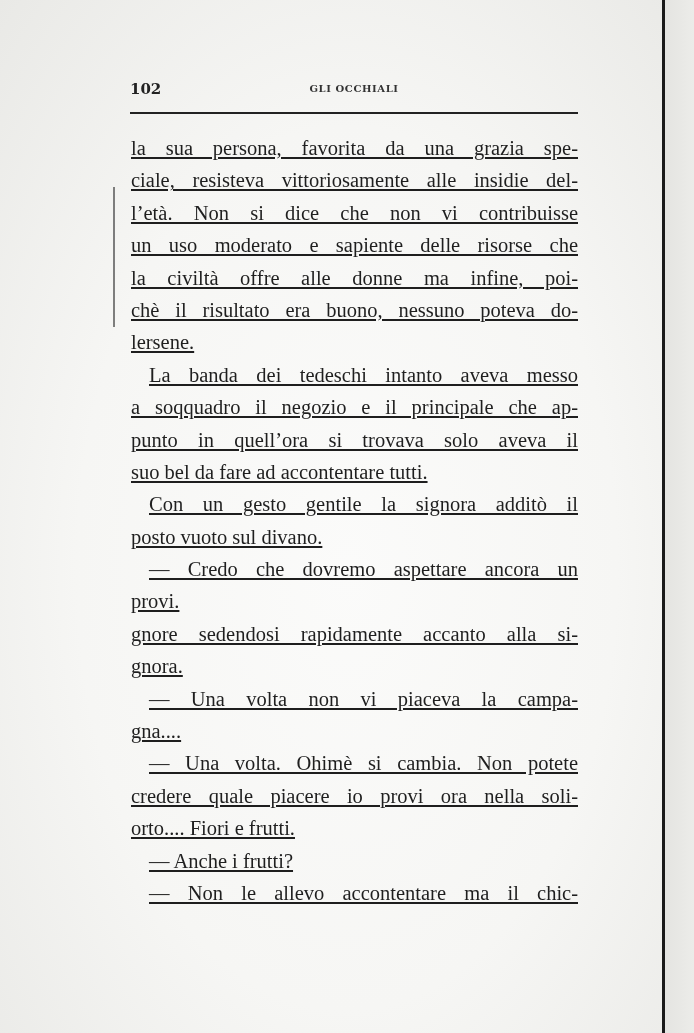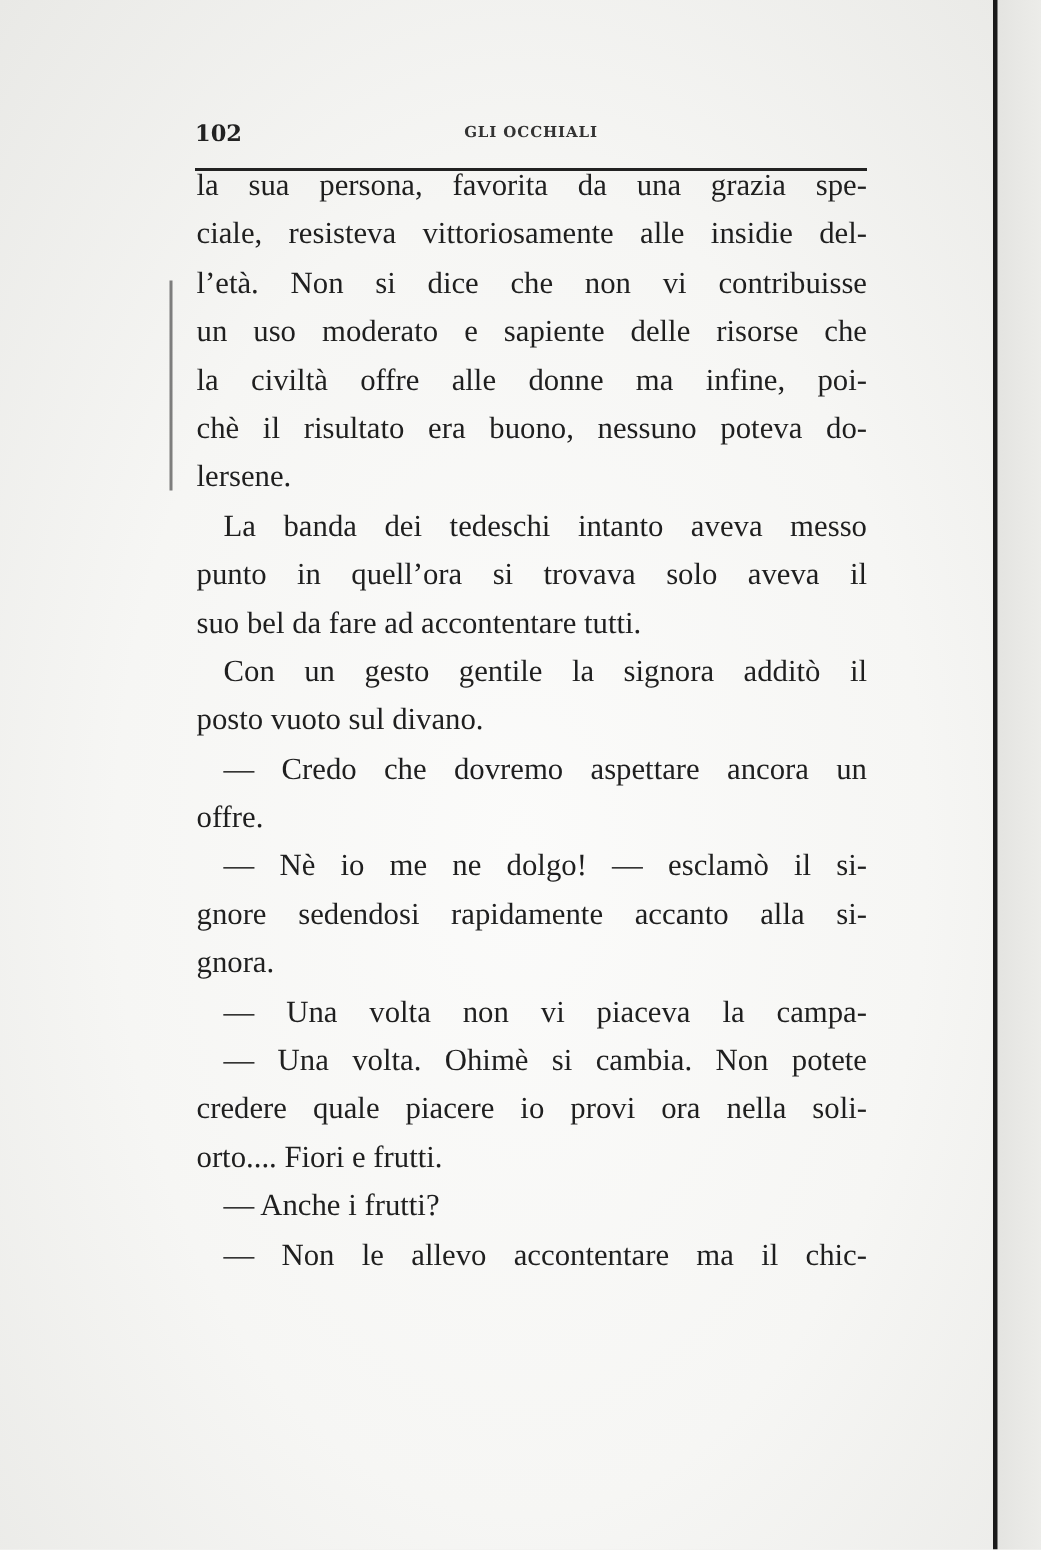--- a/index.html
+++ b/index.html
@@ -80,22 +80,23 @@
       position: absolute;
       left: 130px;
       top: 112px;
       width: 448px;
       height: 2px;
       background: #222;
     }
     .text-block {
       position: absolute;
       left: 131px;
-      top: 108px;
+      top: 132px;
       width: 447px;
+      text-decoration: underline;
     }
     .line {
       height: 32.4px;
       line-height: 32.4px;
       font-family: "Liberation Serif", serif;
       font-size: 20.5px;
       white-space: nowrap;
       color: #1f1f1f;
     }
     .line.justify {
@@ -122,29 +123,30 @@
 
   <div class="text-block" id="text-block">
       <div class="line justify">la sua persona, favorita da una grazia spe-</div>
       <div class="line justify">ciale, resisteva vittoriosamente alle insidie del-</div>
       <div class="line justify">l’età. Non si dice che non vi contribuisse</div>
       <div class="line justify">un uso moderato e sapiente delle risorse che</div>
       <div class="line justify">la civiltà offre alle donne ma infine, poi-</div>
       <div class="line justify">chè il risultato era buono, nessuno poteva do-</div>
       <div class="line">lersene.</div>
       <div class="line justify indent">La banda dei tedeschi intanto aveva messo</div>
+      <div class="line justify">a soqquadro il negozio e il principale che ap-</div>
       <div class="line justify">punto in quell’ora si trovava solo aveva il</div>
       <div class="line">suo bel da fare ad accontentare tutti.</div>
       <div class="line justify indent">Con un gesto gentile la signora additò il</div>
       <div class="line">posto vuoto sul divano.</div>
       <div class="line justify indent">— Credo che dovremo aspettare ancora un</div>
-      <div class="line">offre.</div>
-      <div class="line justify indent">— Nè io me ne dolgo! — esclamò il si-</div>
+      <div class="line">provi.</div>
       <div class="line justify">gnore sedendosi rapidamente accanto alla si-</div>
       <div class="line">gnora.</div>
       <div class="line justify indent">— Una volta non vi piaceva la campa-</div>
+      <div class="line">gna....</div>
       <div class="line justify indent">— Una volta. Ohimè si cambia. Non potete</div>
       <div class="line justify">credere quale piacere io provi ora nella soli-</div>
       <div class="line">orto.... Fiori e frutti.</div>
       <div class="line indent">— Anche i frutti?</div>
       <div class="line justify indent">— Non le allevo accontentare ma il chic-</div>
     </div>
 </div>
 
 </body></html>

